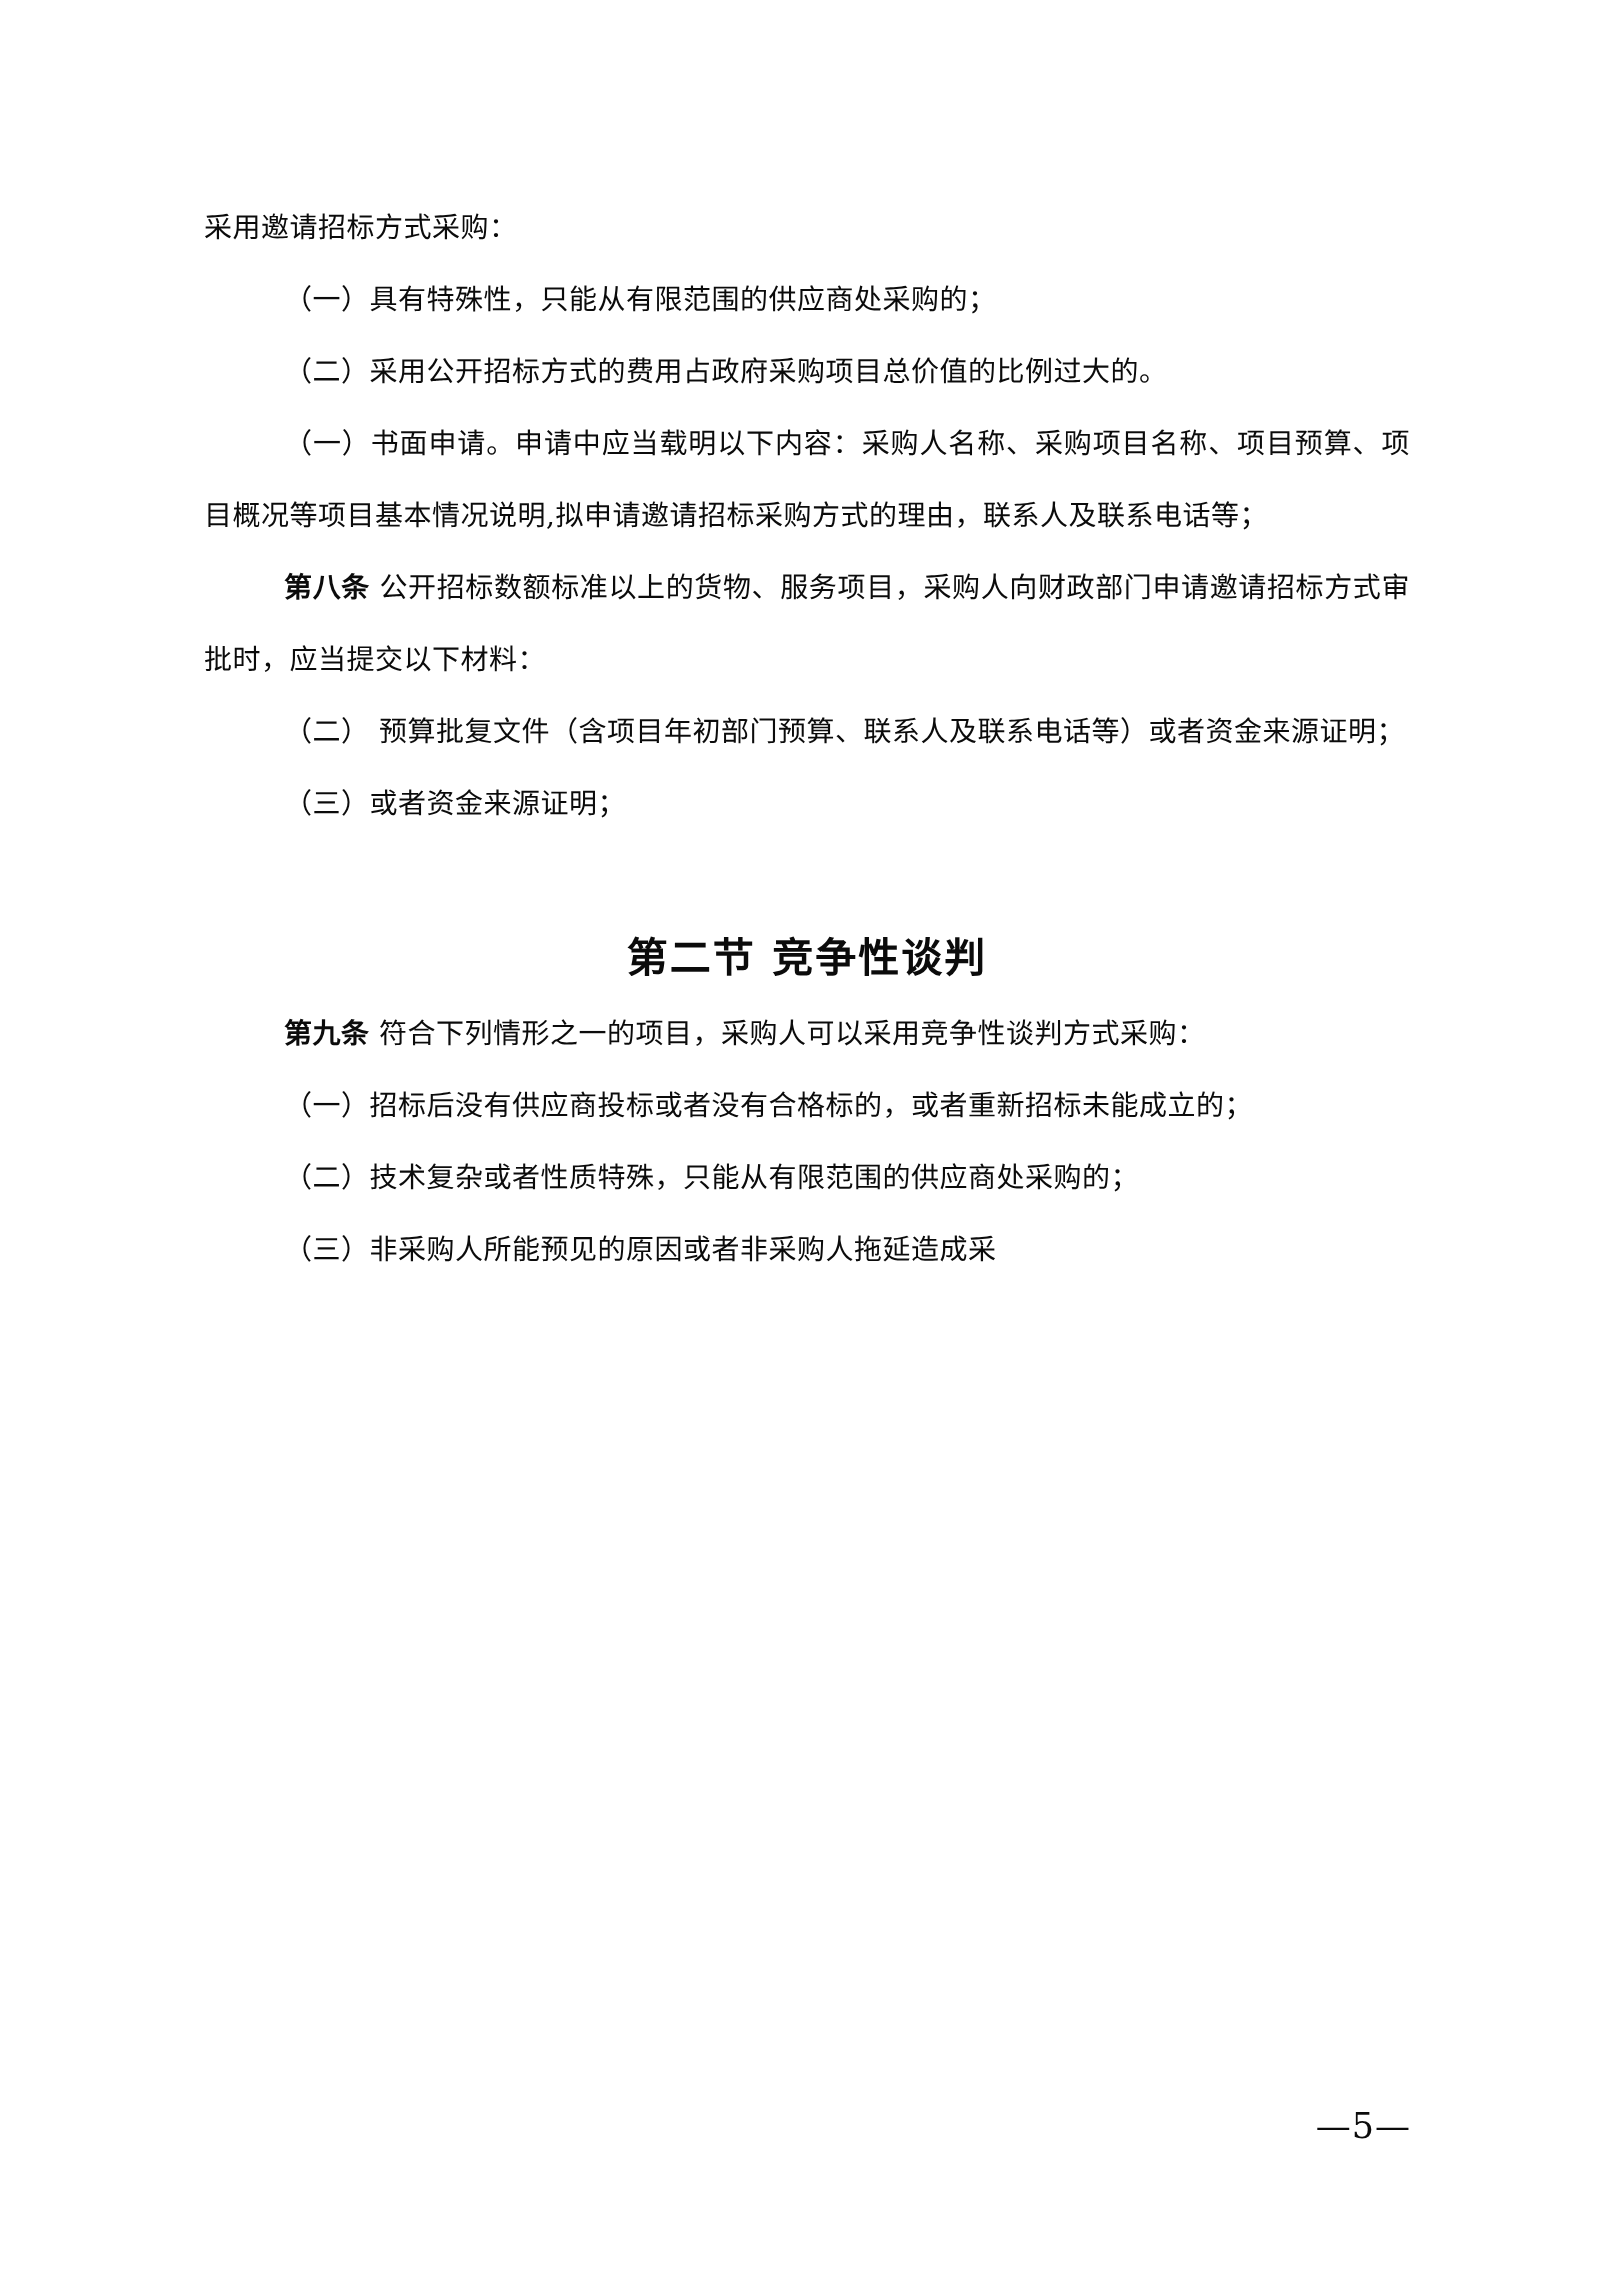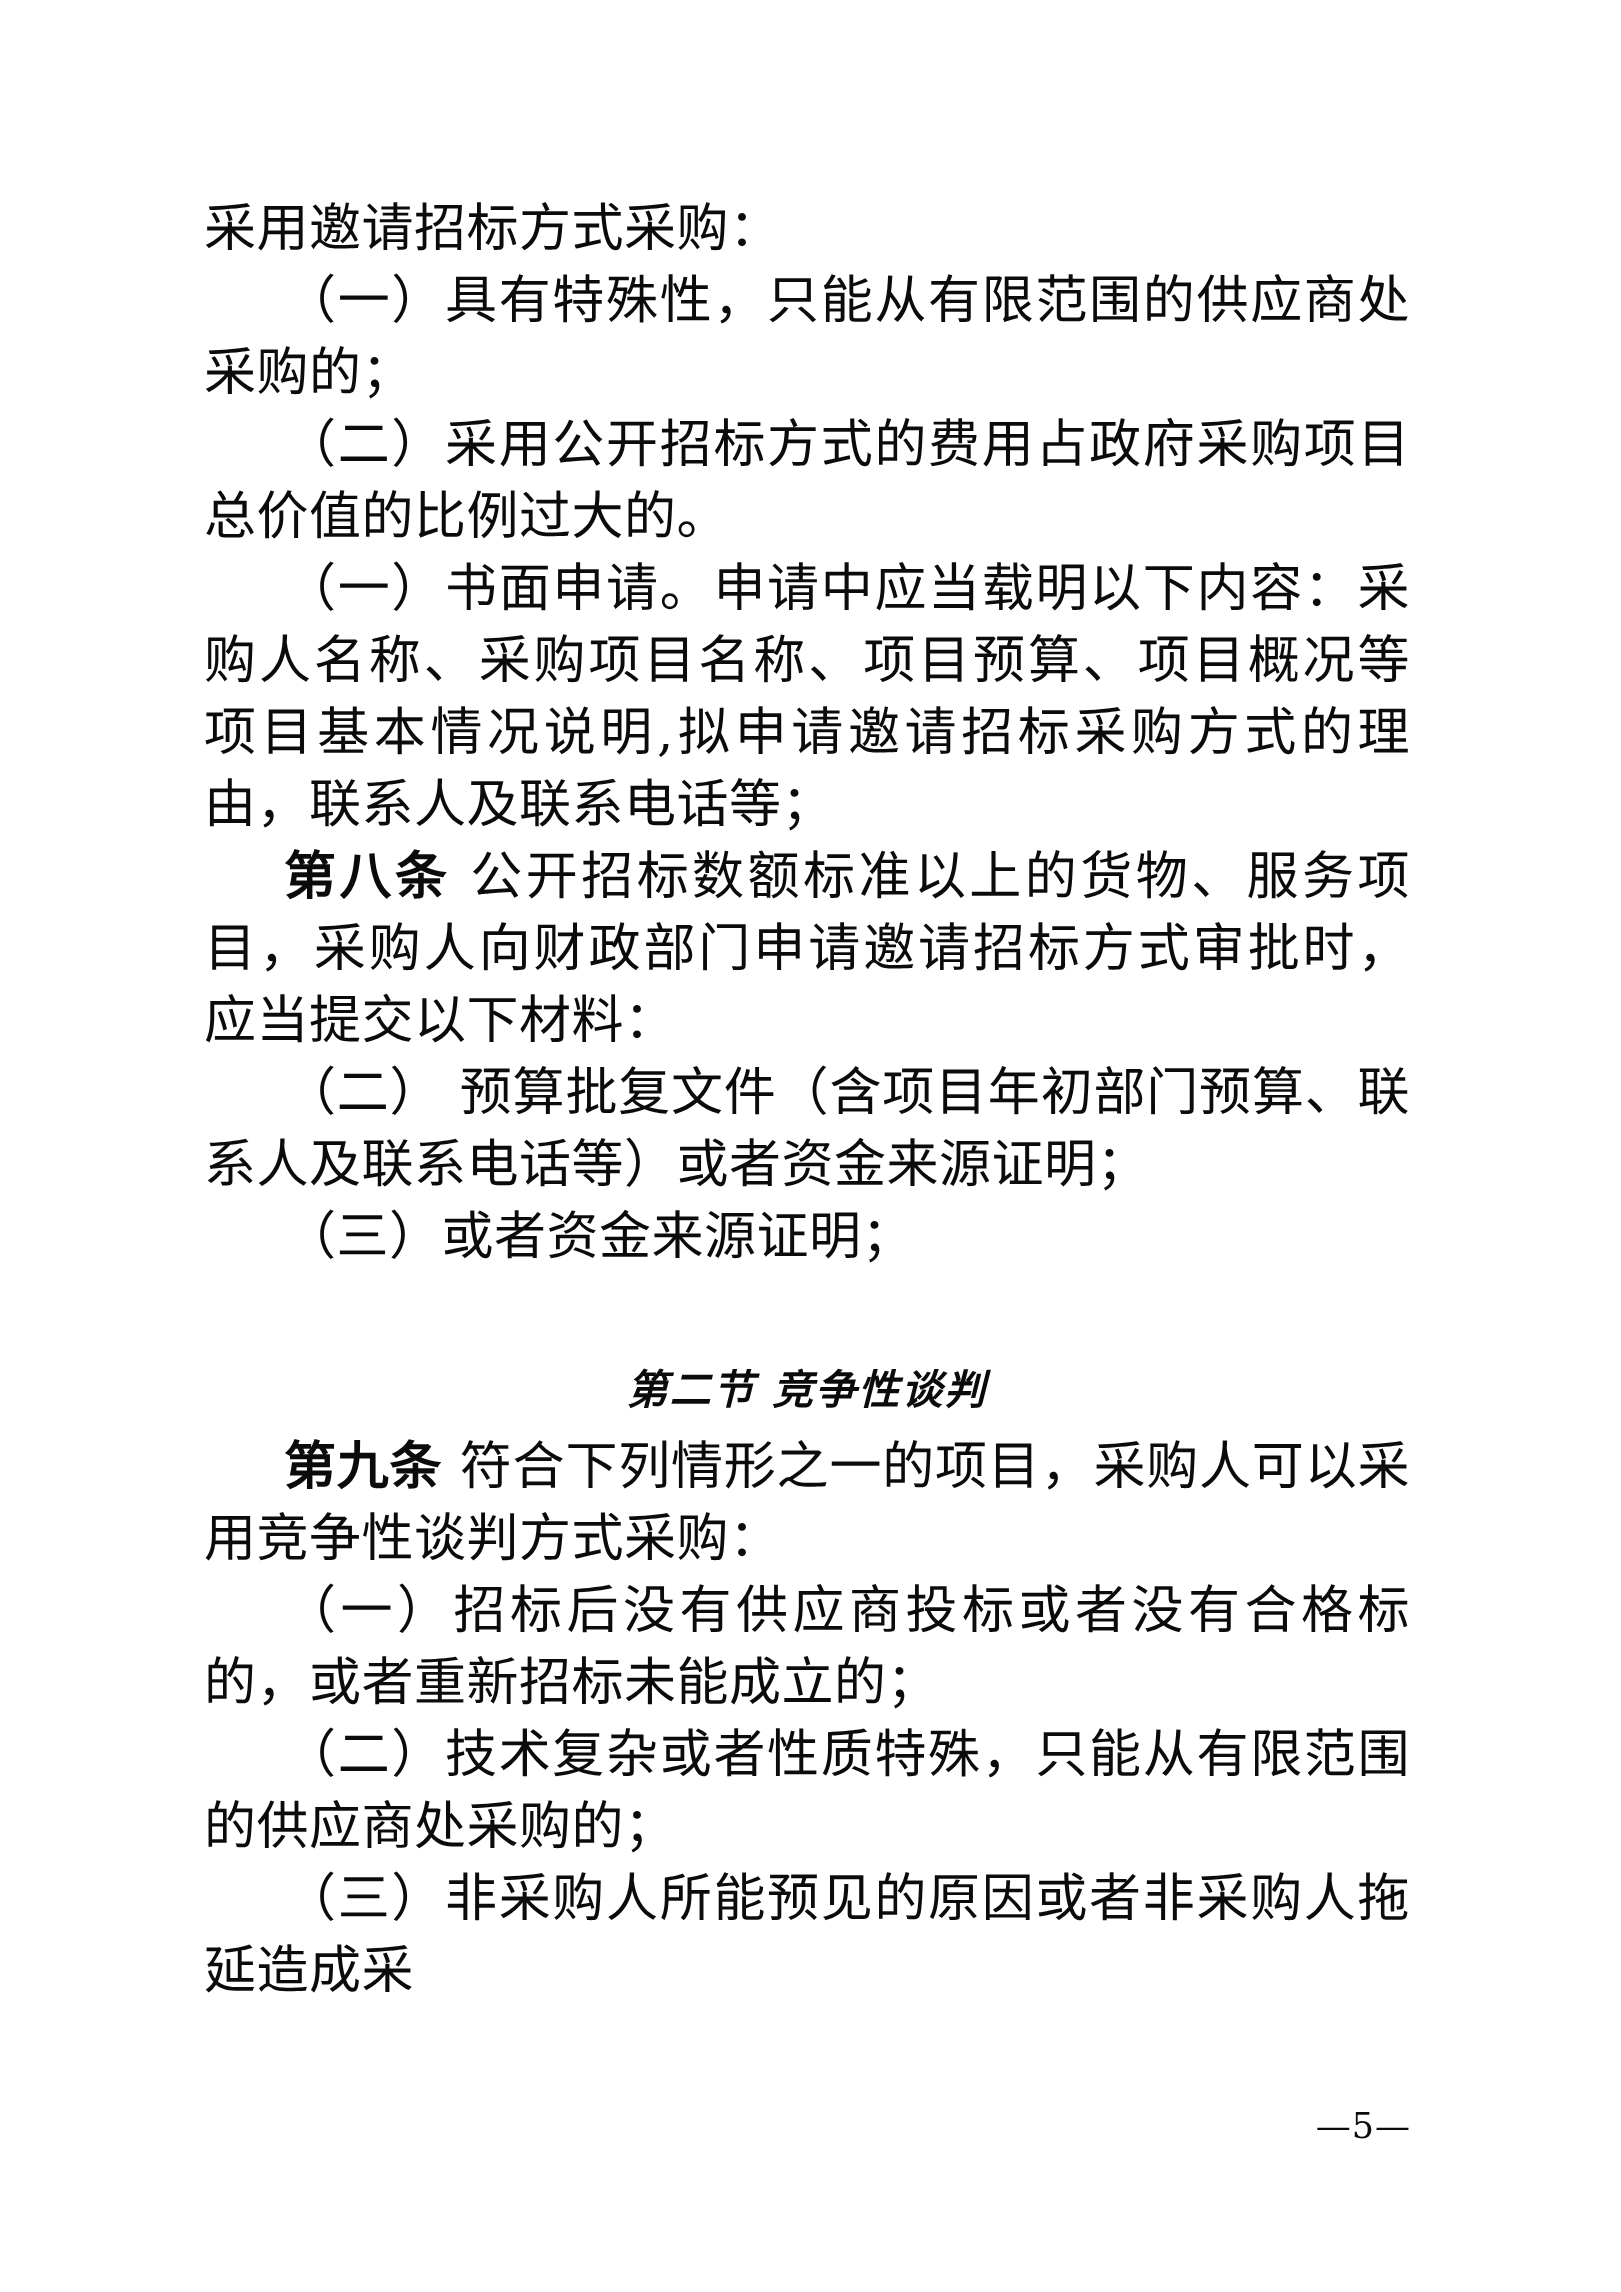--- a/index.html
+++ b/index.html
@@ -20,41 +20,40 @@
     overflow: hidden;
   }
   .content {
     position: absolute;
     left: 204px;
     top: 192px;
     width: 1206px;
   }
   p {
     margin: 0;
-    font-size: 52px;
+    font-size: 28px;
     line-height: 72px;
     letter-spacing: 0.5px;
     text-align: justify;
     text-justify: inter-ideograph;
   }
   .indent {
     text-indent: 80px;
   }
   .bold {
     font-weight: 700;
   }
   .section-title {
     margin-top: 82px;
     margin-bottom: 3.9px;
     text-align: center;
     font-size: 41px;
     font-weight: 700;
     line-height: 72px;
     letter-spacing: 2px;
-    font-style: italic;
   }
   .page-number {
     position: absolute;
     right: 210px;
     bottom: 147px;
     font-size: 35px;
     letter-spacing: 1px;
     color: #0b0b0b;
     font-family: "DejaVu Serif", "Liberation Serif", serif;
   }

